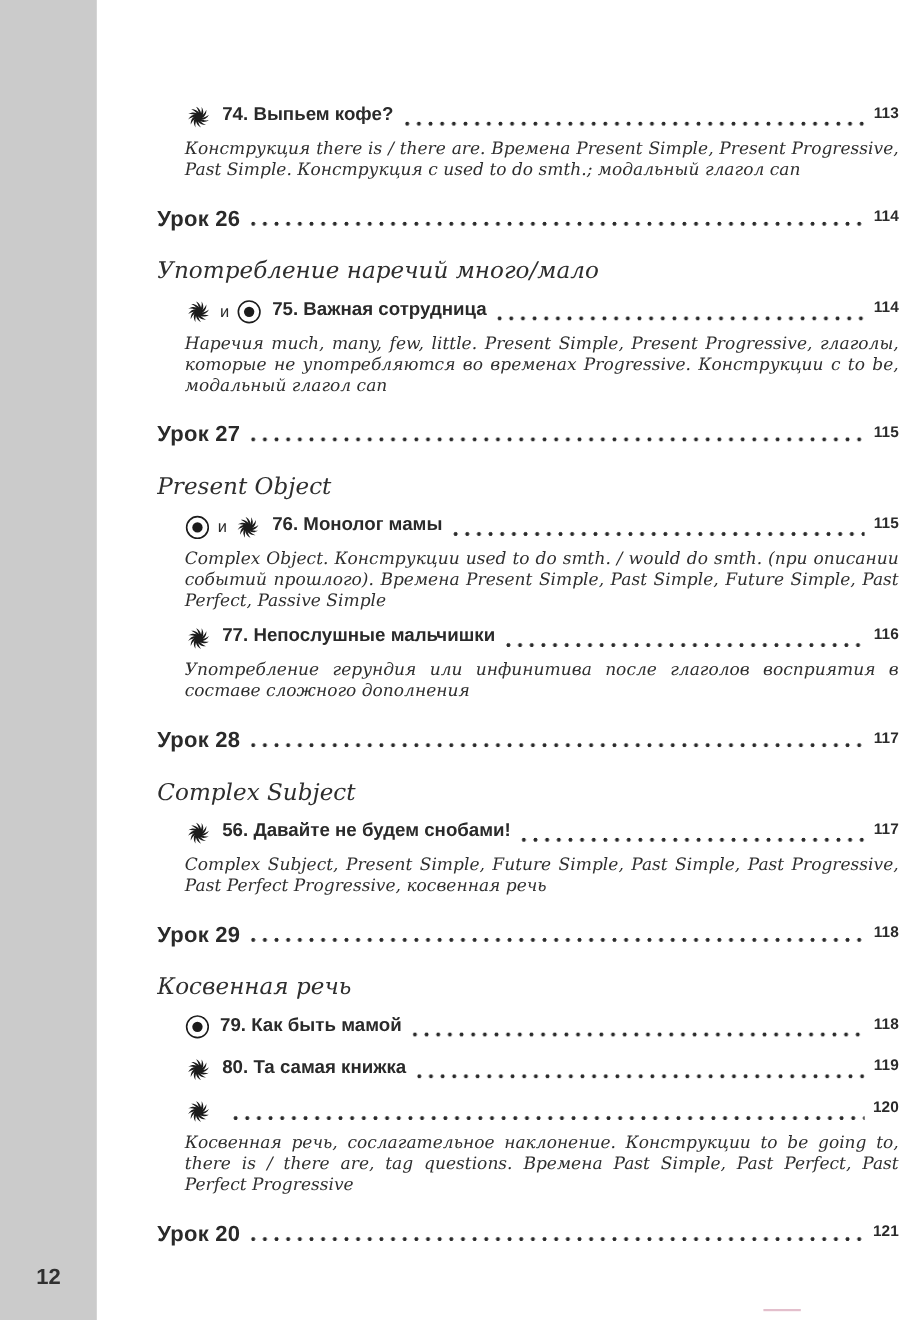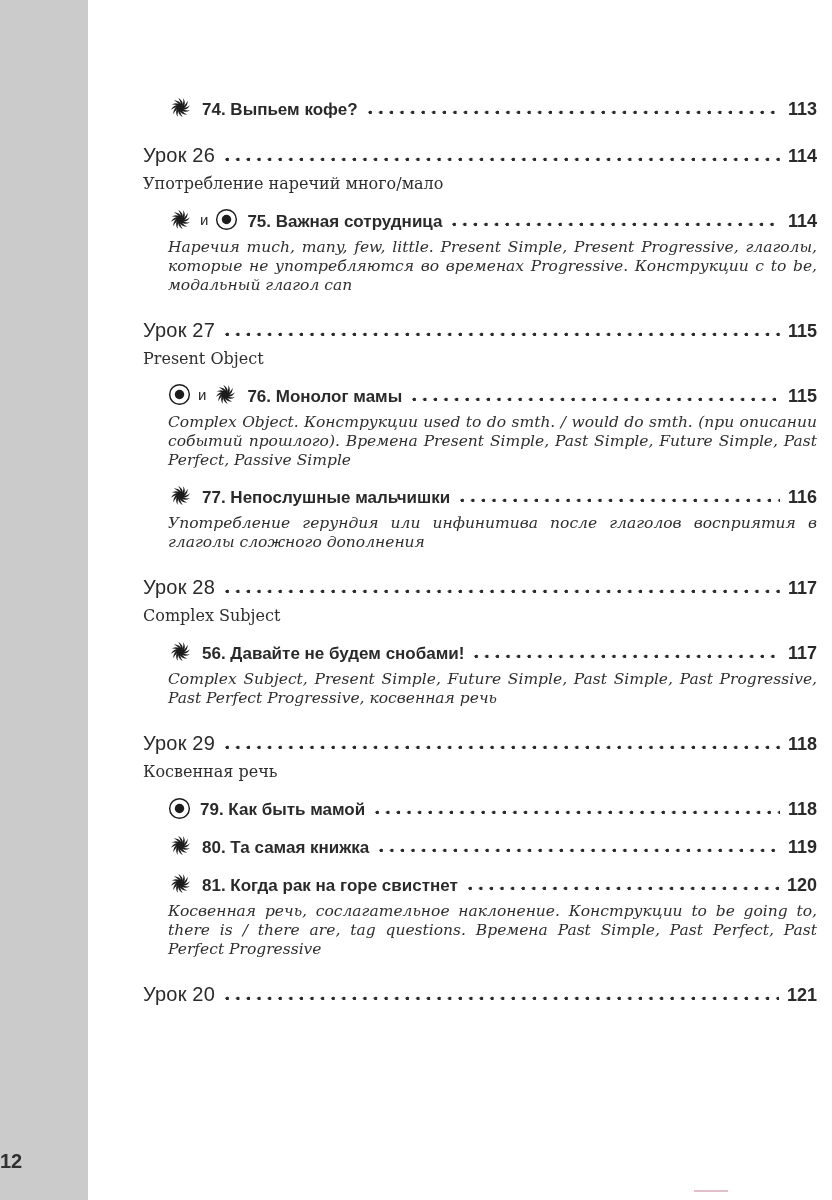--- a/index.html
+++ b/index.html
@@ -8,40 +8,40 @@
     background:var(--paper,#fff);
     font-family:"Liberation Sans", sans-serif;
     color:var(--ink,#2a2a2a);
   }
   .side-strip {
     position:absolute; left:0; top:0; width:88px; height:1200px;
     background:var(--strip,#cbcbcb);
   }
   .page-num {
     position:absolute; left:0; top:1150px; width:88px;
-    font-weight:700; font-size:20px; color:#303030;
+    text-align:center; font-weight:700; font-size:20px; color:#303030;
   }
   .toc {
     position:absolute; left:143px; top:0; width:674px; padding-top:94px;
   }
-  .toc-row { display:flex; align-items:flex-end; }
+  .toc-row { display:flex; align-items:flex-start; }
   .dots {
     flex:1 1 auto; height:5px; align-self:flex-end;
     margin:0 8px 5px 10px;
     background-image:radial-gradient(circle at 2.2px 2.4px, var(--ink,#2a2a2a) 1.55px, transparent 2.05px);
     background-size:10.6px 5px; background-repeat:repeat-x;
   }
-  .pageref { font-size:18px; font-weight:700; white-space:nowrap; }
+  .pageref { font-size:14px; font-weight:700; white-space:nowrap; }
   .lesson-block { margin-top:24px; }
   .toc > .lesson-block:first-child, .toc > .entry-block:first-child { margin-top:0; }
   .lesson-row { height:23px; }
-  .lesson-title { font-size:20px; font-weight:400; letter-spacing:0.2px; white-space:nowrap; }
+  .lesson-title { font-size:20px; font-weight:700; letter-spacing:0.2px; white-space:nowrap; }
   .lesson-subtitle {
-    margin-top:7px; font-family:"DejaVu Serif", serif; 
-    font-size:16px; color:#2e2e2e;
+    margin-top:23px; font-family:"DejaVu Serif", serif; font-style:italic;
+    font-size:21px; color:#2e2e2e;
   }
   .entry-block { margin-left:25px; margin-top:12px; }
   .lesson-block + .entry-block { margin-top:13px; }
   .entry-row { min-height:26px; }
   .icons { display:inline-flex; align-items:center; gap:7px; margin-right:9px; }
   .icon-svg { display:block; }
   .and-label { font-size:15px; color:var(--ink,#2a2a2a); }
   .entry-title { font-size:17px; font-weight:700; white-space:nowrap; }
   .entry-desc {
     margin-top:6px; width:649px;
@@ -84,20 +84,21 @@
     <use href="#petal" transform="rotate(270 12 12)"></use>
     <use href="#petal" transform="rotate(300 12 12)"></use>
     <use href="#petal" transform="rotate(330 12 12)"></use>
     <circle cx="12" cy="12" r="2.6"></circle>
   </svg>
 </span>
       <span class="entry-title">74. Выпьем кофе?</span>
       <span class="dots"></span>
       <span class="pageref">113</span>
     </div>
+    <div class="entry-desc">Конструкция there is / there are. Времена Present Simple, Present Progressive, Past Simple. Конструкция с used to do smth.; модальный глагол can</div>
   </div>
 
   <div class="lesson-block">
     <div class="toc-row lesson-row">
       <span class="lesson-title">Урок 26</span>
       <span class="dots"></span>
       <span class="pageref">114</span>
     </div>
     <div class="lesson-subtitle">Употребление наречий много/мало</div>
   </div>
@@ -189,21 +190,21 @@
     <use href="#petal" transform="rotate(270 12 12)"></use>
     <use href="#petal" transform="rotate(300 12 12)"></use>
     <use href="#petal" transform="rotate(330 12 12)"></use>
     <circle cx="12" cy="12" r="2.6"></circle>
   </svg>
 </span>
       <span class="entry-title">77. Непослушные мальчишки</span>
       <span class="dots"></span>
       <span class="pageref">116</span>
     </div>
-    <div class="entry-desc">Употребление герундия или инфинитива после глаголов восприятия в глаголы сложного дополнения</div>
+    <div class="entry-desc">Употребление герундия или инфинитива после глаголов восприятия в составе сложного дополнения</div>
   </div>
 
   <div class="lesson-block">
     <div class="toc-row lesson-row">
       <span class="lesson-title">Урок 28</span>
       <span class="dots"></span>
       <span class="pageref">117</span>
     </div>
     <div class="lesson-subtitle">Complex Subject</div>
   </div>
@@ -294,21 +295,20 @@
     <use href="#petal" transform="rotate(150 12 12)"></use>
     <use href="#petal" transform="rotate(180 12 12)"></use>
     <use href="#petal" transform="rotate(210 12 12)"></use>
     <use href="#petal" transform="rotate(240 12 12)"></use>
     <use href="#petal" transform="rotate(270 12 12)"></use>
     <use href="#petal" transform="rotate(300 12 12)"></use>
     <use href="#petal" transform="rotate(330 12 12)"></use>
     <circle cx="12" cy="12" r="2.6"></circle>
   </svg>
 </span>
-      <span class="entry-title">81. Когда рак на горе свистнет</span>
       <span class="dots"></span>
       <span class="pageref">120</span>
     </div>
     <div class="entry-desc">Косвенная речь, сослагательное наклонение. Конструкции to be going to, there is / there are, tag questions. Времена Past Simple, Past Perfect, Past Perfect Progressive</div>
   </div>
 
   <div class="lesson-block">
     <div class="toc-row lesson-row">
       <span class="lesson-title">Урок 20</span>
       <span class="dots"></span>

